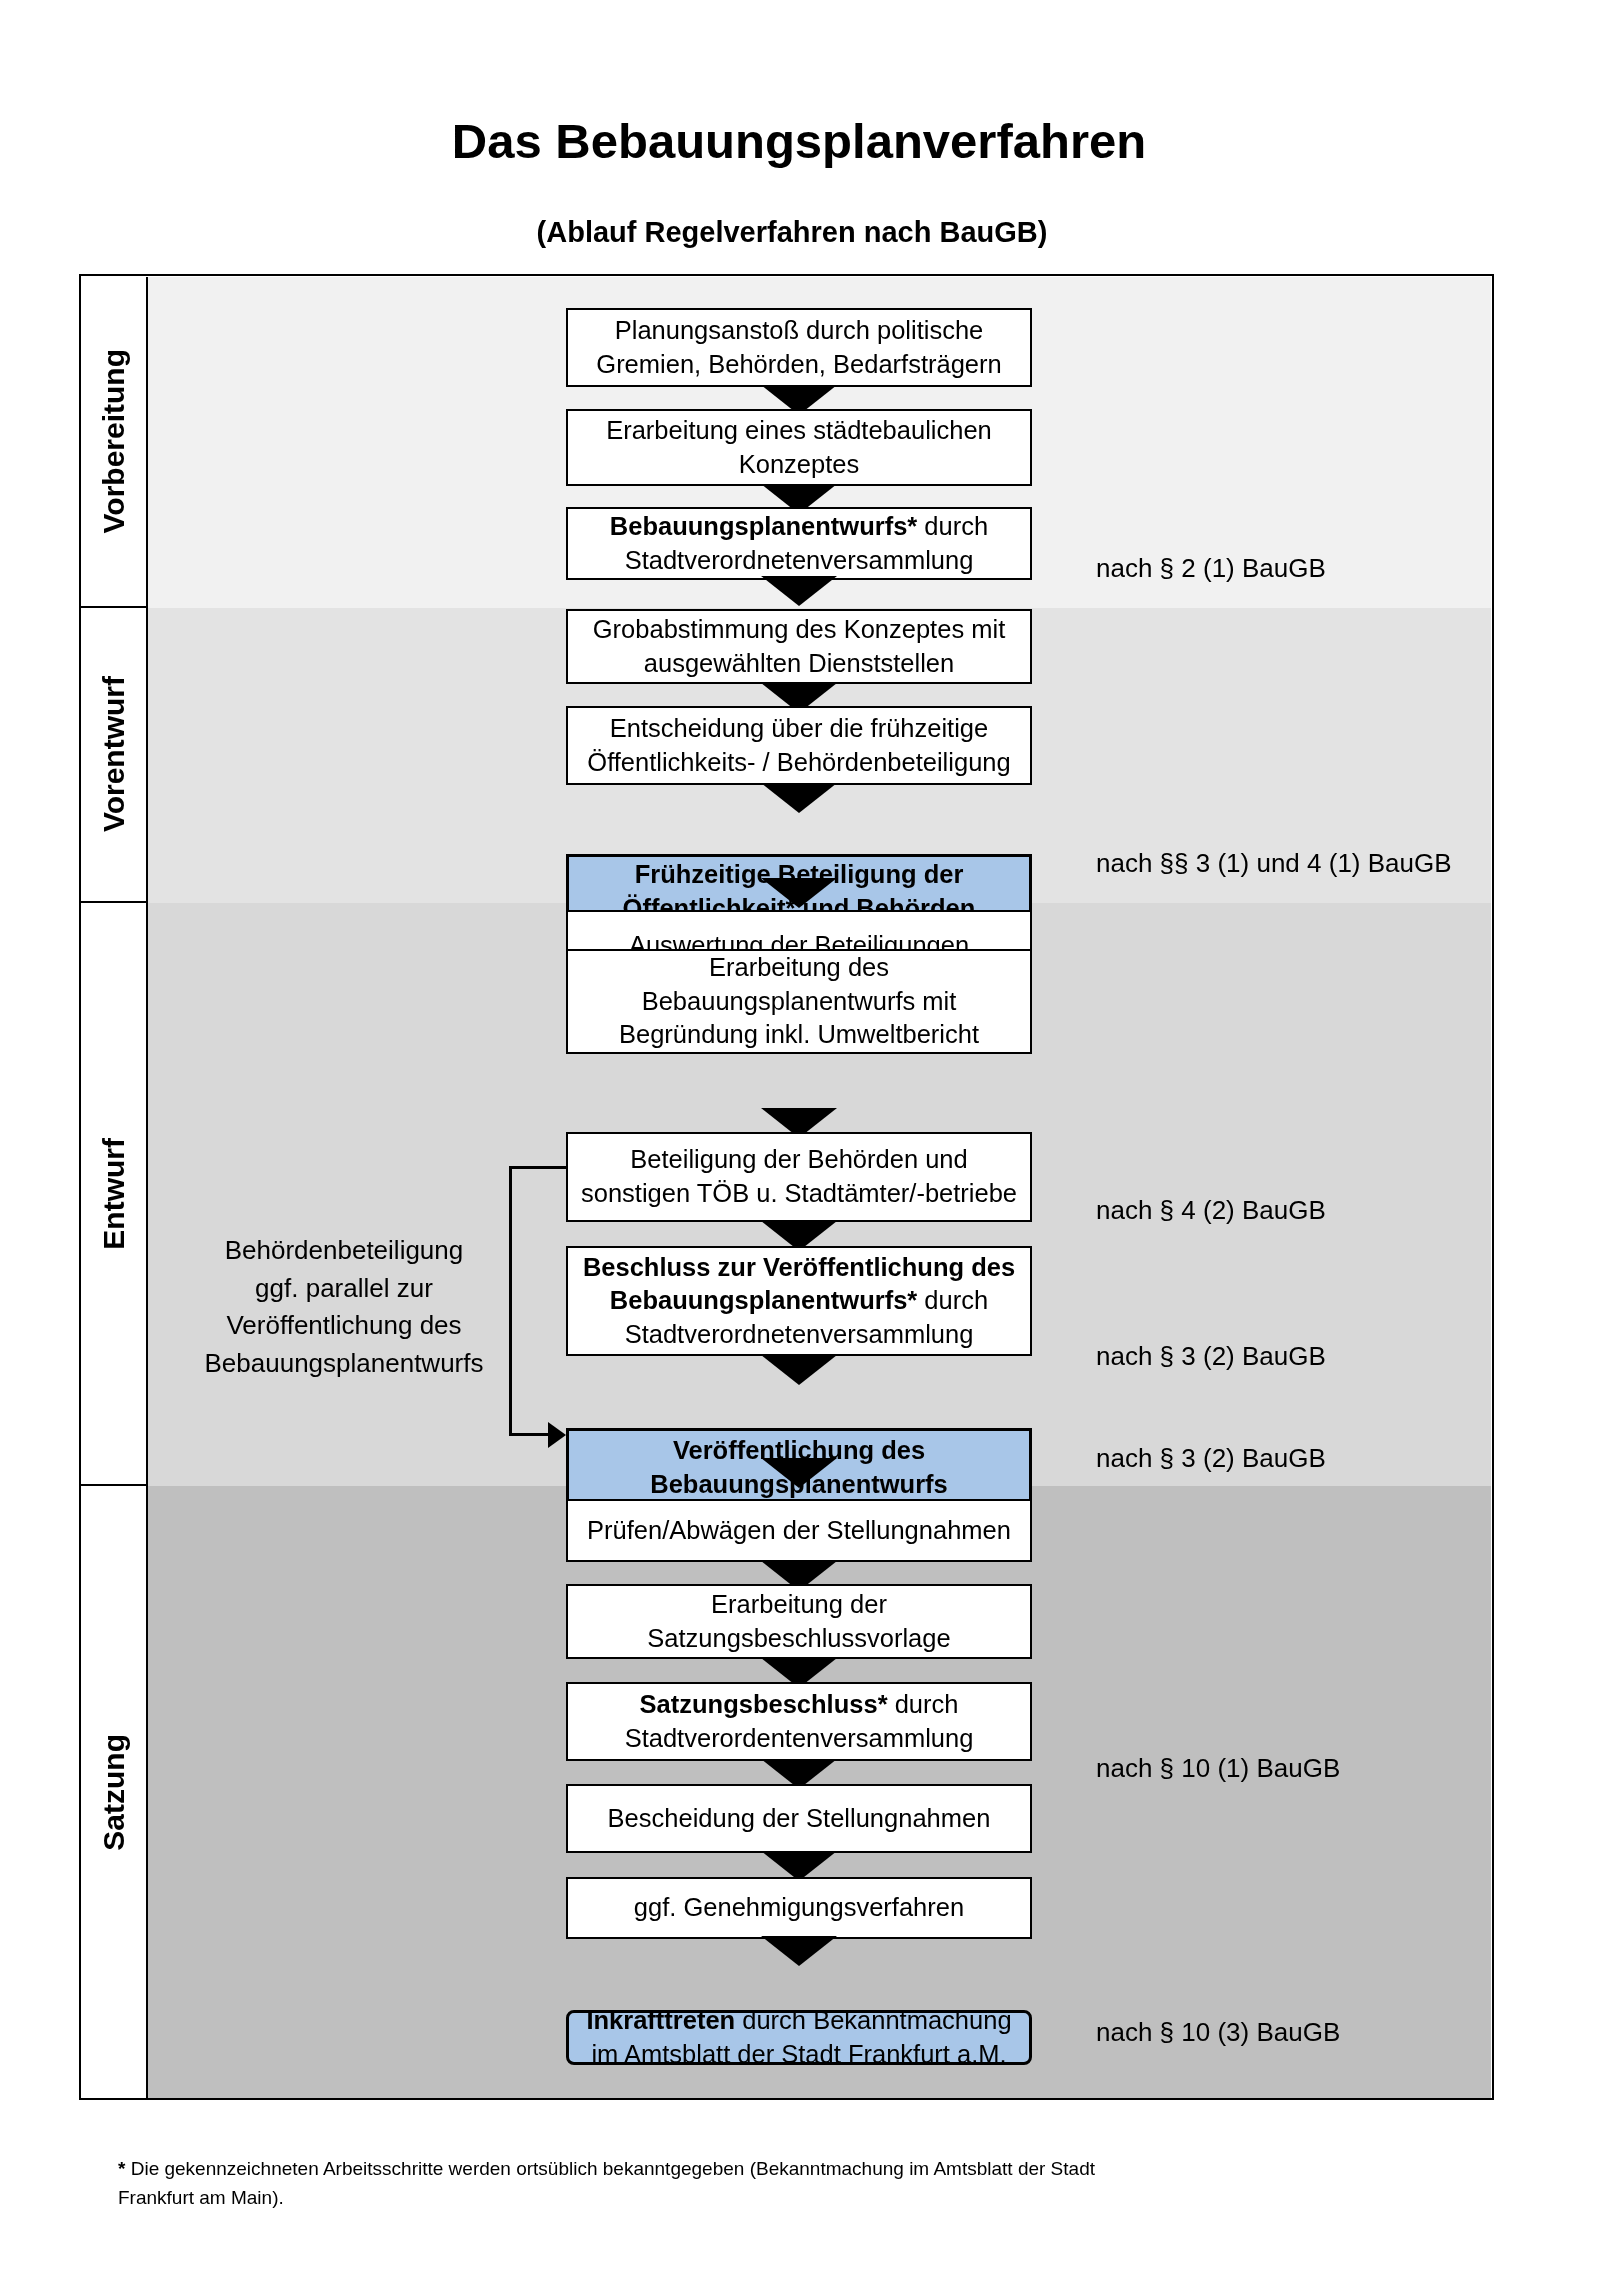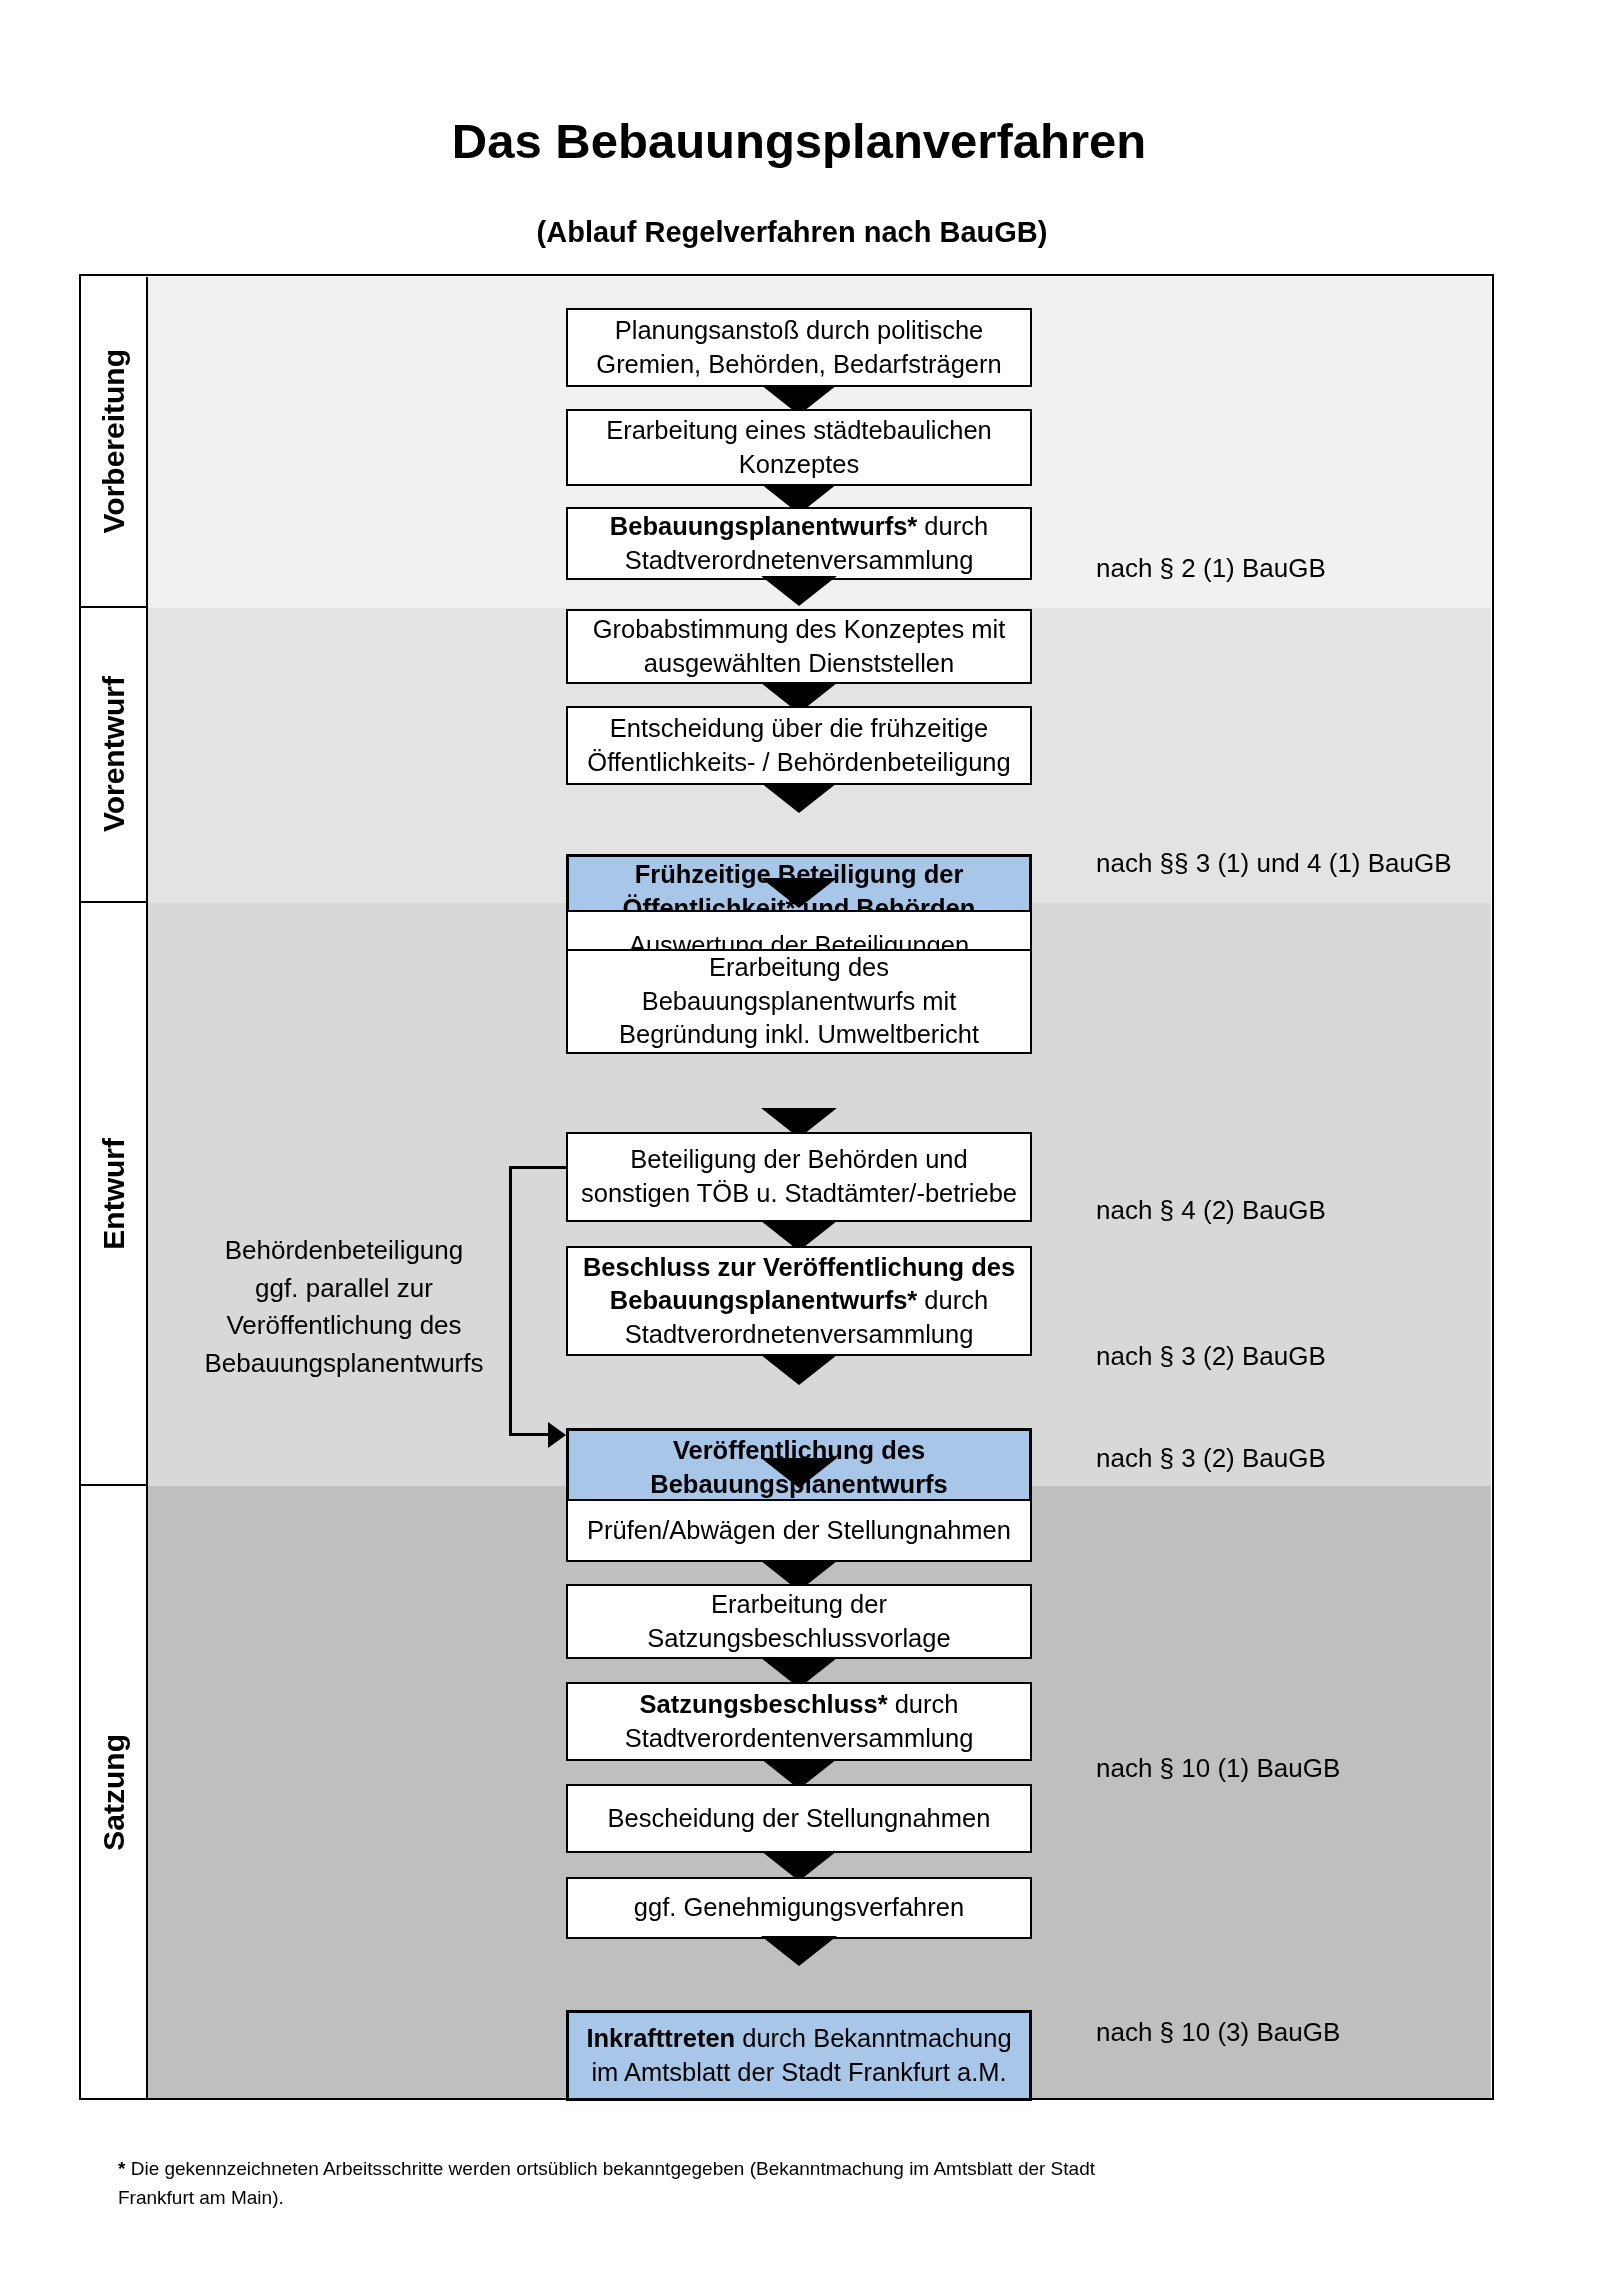--- a/index.html
+++ b/index.html
@@ -152,21 +152,21 @@
 <div class="abs box" style="top:1784px;height:69px;">
   <div><span class="ln">Bescheidung der Stellungnahmen</span></div>
 </div>
 <div class="abs arr" style="top:1851px;"></div>
 
 <div class="abs box" style="top:1877px;height:62px;">
   <div><span class="ln">ggf. Genehmigungsverfahren</span></div>
 </div>
 <div class="abs arr" style="top:1936px;"></div>
 
-<div class="abs box hl" style="top:1962px;height:91px;">
+<div class="abs box hl" style="top:1962px;height:55px;border-radius:8px;">
   <div><span class="ln"><span>Inkrafttreten</span><span style="font-weight:normal;"> durch Bekanntmachung</span></span><br>
   <span class="ln" style="font-weight:normal;">im Amtsblatt der Stadt Frankfurt a.M.</span></div>
 </div>
 
 <div class="abs note">
   <span>Behördenbeteiligung</span><br>
   <span>ggf. parallel zur</span><br>
   <span>Veröffentlichung des</span><br>
   <span>Bebauungsplanentwurfs</span>
 </div>

